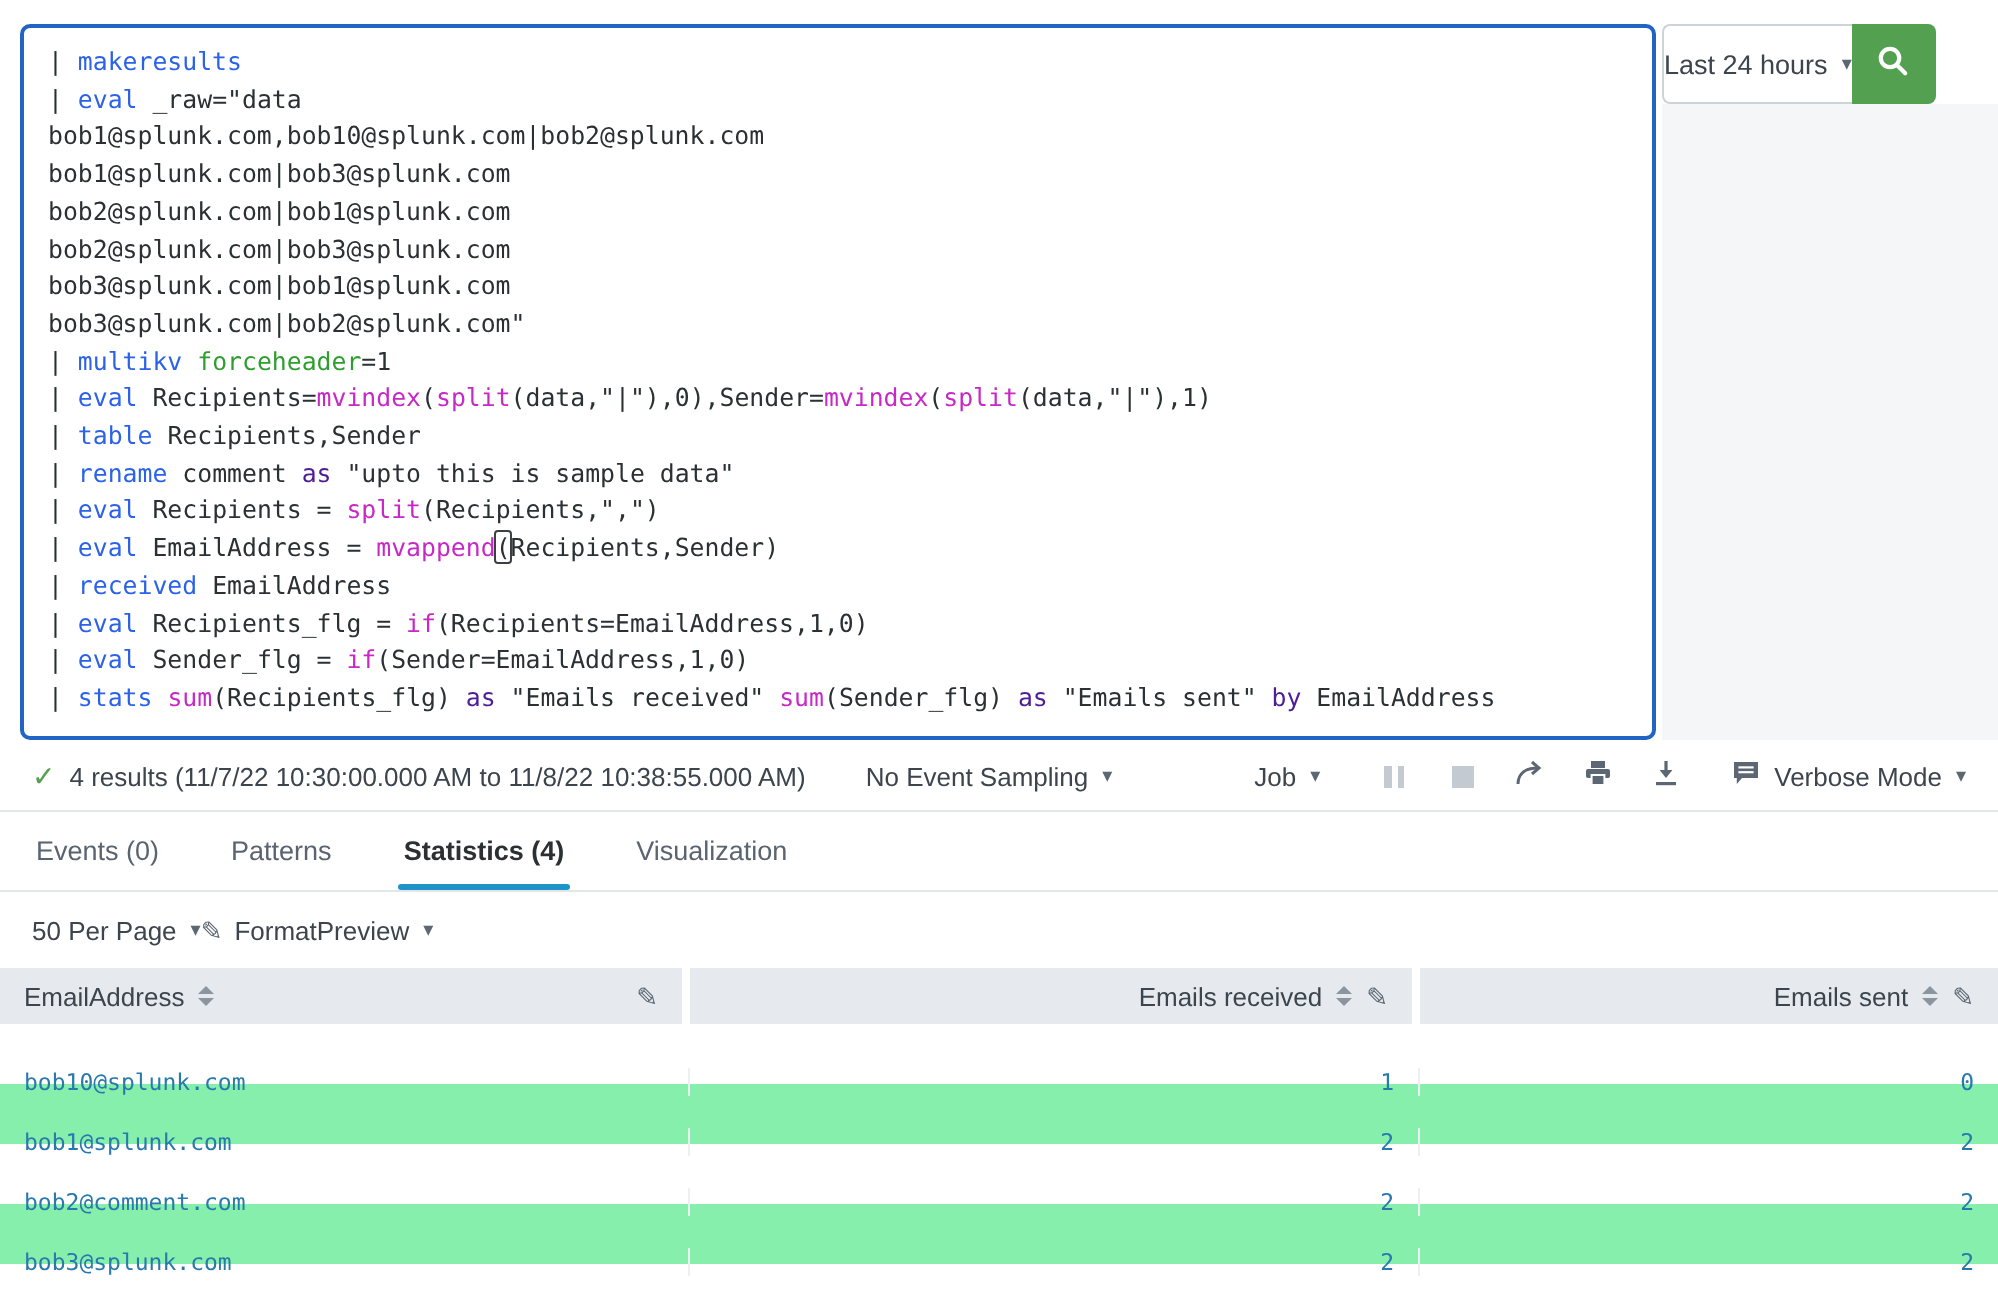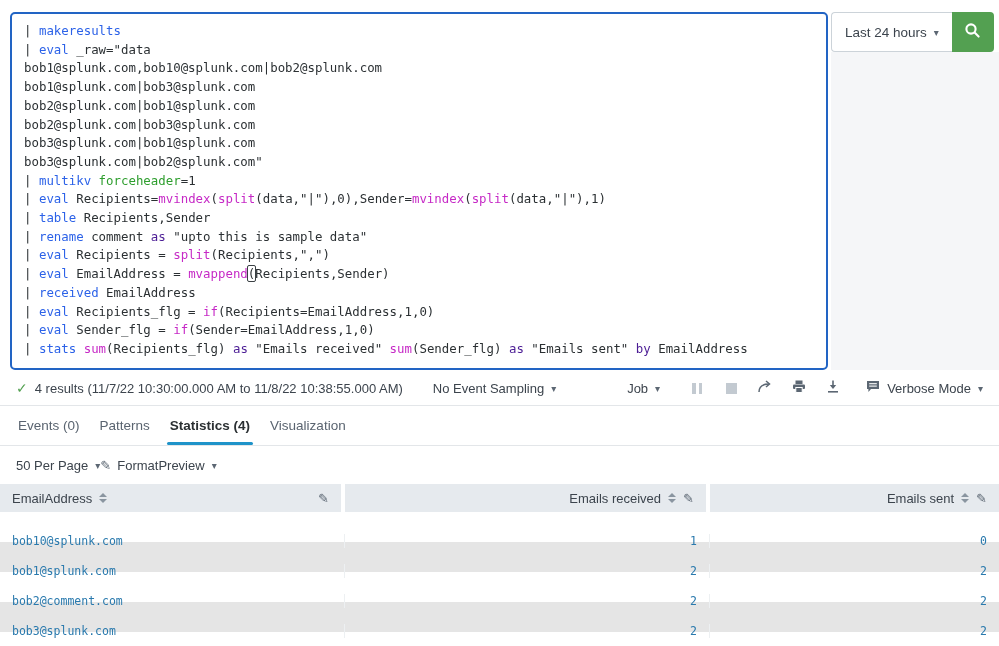--- a/index.html
+++ b/index.html
@@ -19,42 +19,42 @@
   .seg-fn  { color:#c629c6; }
   .seg-kw  { color:#4c1d95; }
   .seg-arg { color:#2e9e2e; }
   .seg-cur { color:#2b3033; border:1px solid #3a4043; border-radius:2px; margin:0 -1px; }
 
   .right-fill { position:absolute; left:831px; top:52px; width:168px; height:318px; background:#f5f6f8; }
   .time-group { position:absolute; left:831px; top:12px; height:40px; display:flex; }
   .time-picker {
     background:#fff; border:1px solid #ccd3d9; border-right:none;
     border-radius:4px 0 0 4px; display:flex; align-items:center;
-    padding:0 13px; font-size:13.5px; color:#3c444d; cursor:pointer;
+    padding:0 0; font-size:13.5px; color:#3c444d; cursor:pointer;
   }
   .caret { font-size:10px; color:#5c6773; margin-left:7px; }
   .search-btn { width:42px; background:#53a051; border:none; border-radius:0 4px 4px 0;
     display:flex; align-items:center; justify-content:center; cursor:pointer; }
 
   
   .results-bar { height:34px; display:flex; align-items:center; padding:0 16px; font-size:13px; color:#3c444d; }
   .check { color:#53a051; font-size:14px; margin-right:7px; }
   .sampling { margin-left:30px; display:flex; align-items:center; cursor:pointer; }
   .rb-right { margin-left:auto; display:flex; align-items:center; }
   .job { display:flex; align-items:center; margin-right:26px; cursor:pointer; }
   .icon-btn { display:flex; align-items:center; justify-content:center; width:22px; height:22px; margin-right:12px; cursor:pointer; }
   .pause-bars { display:flex; gap:3px; }
   .pause-bars i { display:block; width:3.5px; height:11px; background:#c3cad1; }
   .stop-sq { display:block; width:11px; height:11px; background:#c3cad1; }
   .verbose { display:flex; align-items:center; margin-left:10px; cursor:pointer; }
   .verbose svg { margin-right:7px; }
 
   
   .tabs { height:41px; border-top:1px solid #e3e6e9; border-bottom:1px solid #e3e6e9;
-    display:flex; align-items:stretch; padding-left:18px; gap:20px; }
+    display:flex; align-items:stretch; padding-left:18px; gap:36px; }
   .tab { display:flex; align-items:center; font-size:13.5px; color:#5a6470; position:relative; cursor:pointer; }
   .tab.active { color:#2b3033; font-weight:700; }
   .tab.active::after { content:""; position:absolute; left:-3px; right:-3px; bottom:0; height:3px;
     background:#1e93c9; border-radius:2px; }
 
   
   .controls { height:38px; display:flex; align-items:center; padding-left:16px; font-size:13px; color:#3c444d; }
   .ctrl { display:flex; align-items:center; cursor:pointer; }
   .pencil { font-size:13px; color:#5c6773; font-style:normal; }
   .ctrl .pencil { margin-right:6px; }
@@ -66,21 +66,21 @@
   .th.num { justify-content:flex-end; }
   .th .label {}
   .sort { display:inline-flex; flex-direction:column; gap:2px; margin:0 7px; }
   .sort i { display:block; width:0; height:0; border-left:4px solid transparent; border-right:4px solid transparent; }
   .sort .up { border-bottom:4px solid #8a95a0; }
   .sort .dn { border-top:4px solid #8a95a0; }
   .th .edit { color:#5c6773; }
   .th.first .edit { margin-left:auto; }
 
   .trow { display:grid; grid-template-columns:345px 365px 289px; height:30px; }
-  .trow.striped { background:#e5e5e5; }
+  .trow.striped { background:#86efac; }
   .td { display:flex; align-items:center; font:11.5px "DejaVu Sans Mono", monospace; color:#2979ad; padding:0 12px;margin-top:22px; }
   .td:not(:last-child) { border-right:1px solid #edf0f2; }
   .td.num { justify-content:flex-end; }
   .td span { cursor:pointer; }
 </style>
 </head>
 <body>
 
 <div class="page">
 

